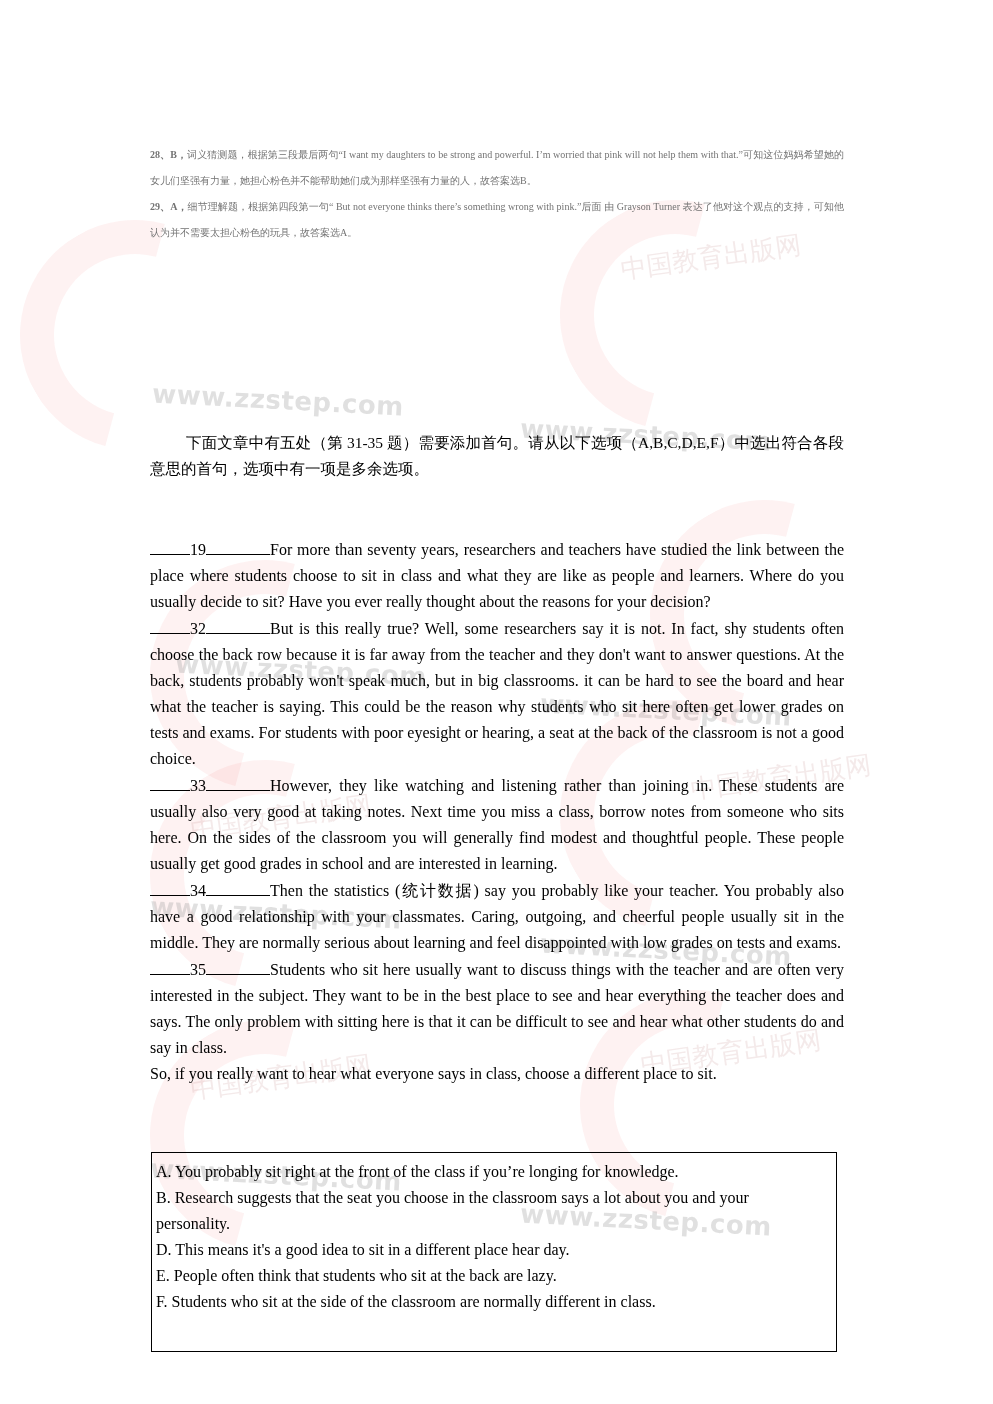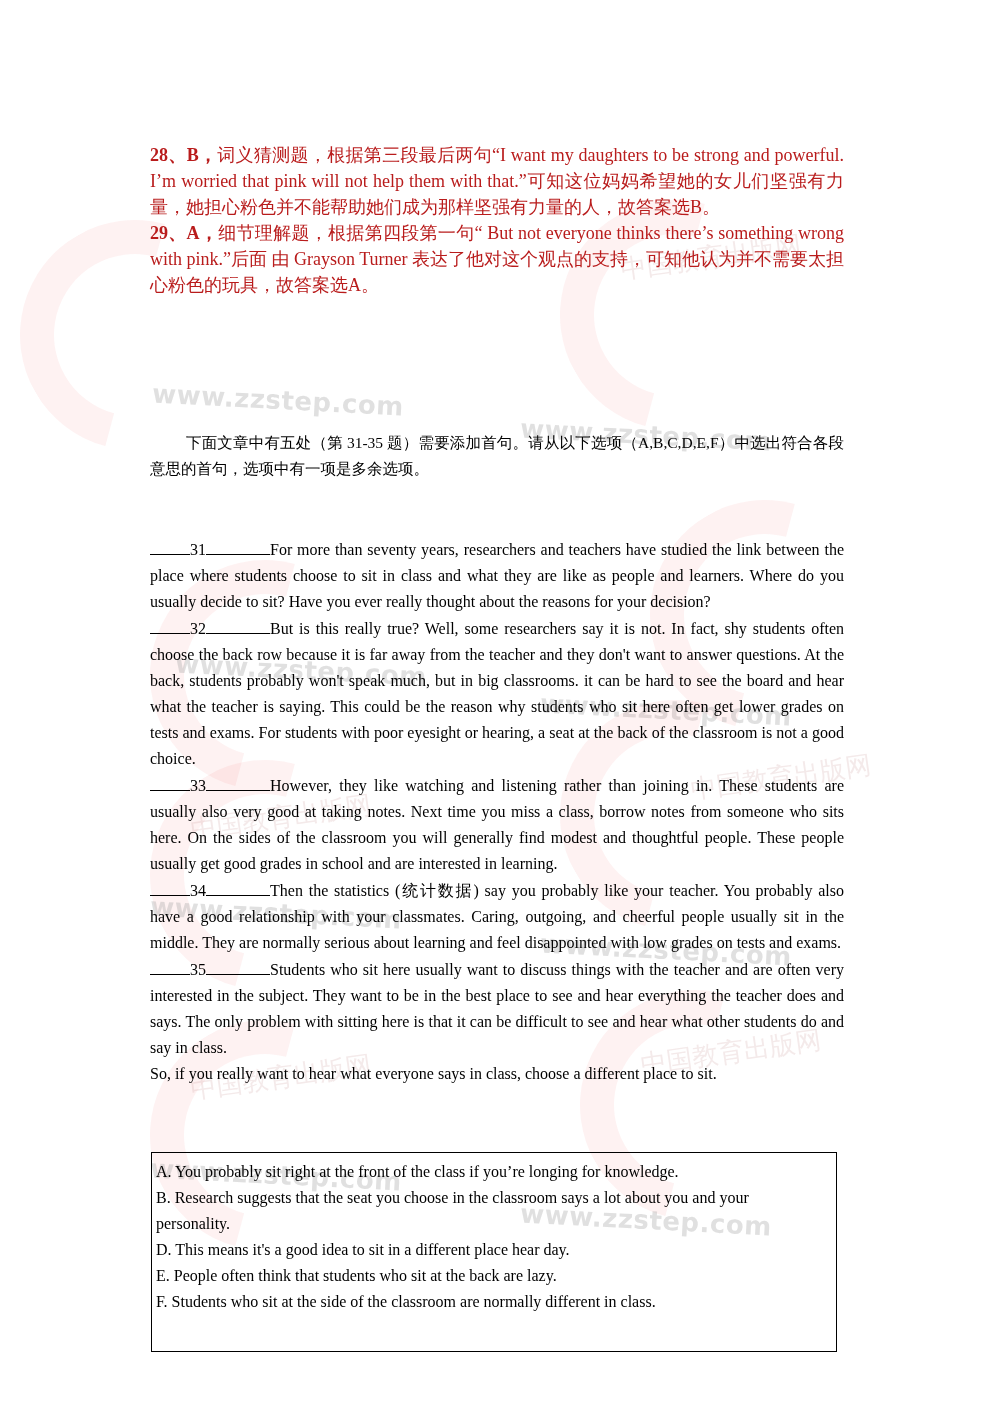--- a/index.html
+++ b/index.html
@@ -18,21 +18,21 @@
       position: absolute; width: 230px; height: 230px; border-radius: 50%;
       border: 34px solid rgba(230,80,80,0.07); box-sizing: border-box;
       border-right-color: transparent; border-bottom-color: transparent;
       transform: rotate(-30deg); pointer-events: none;
     }
     .wm-cn {
       position: absolute; font-family: "DejaVu Sans", sans-serif; font-size: 26px;
       color: rgba(200,150,150,0.2); transform: rotate(-8deg); pointer-events: none; white-space: nowrap;
     }
     .block { position: absolute; left: 150px; width: 694px; }
-    .red { color: #b91c1c; font-size: 18px; line-height: 26px; text-align: justify; }
+    .red { color: #737373; font-size: 10px; line-height: 26px; text-align: justify; }
     .red .bold { font-weight: bold; }
     .sec-head { font-size: 15px; line-height: 26px; }
     .instr { font-size: 15.5px; line-height: 26px; text-indent: 36px; text-align: justify; }
     .title { font-weight: bold; text-align: center; font-size: 15.5px; line-height: 26px; }
     .para { font-size: 16px; line-height: 26px; text-align: justify; margin: 0; }
     .blank { display: inline-block; border-bottom: 1px solid #000; height: 18px; vertical-align: baseline; }
     .b1 { width: 40px; } .b2 { width: 64px; }
     .options {
       position: absolute; left: 151px; top: 1152px; width: 686px; height: 200px;
       border: 1px solid #000; box-sizing: border-box; padding: 6px 10px 0 4px;
@@ -70,21 +70,21 @@
   <div class="block red" style="top:142px;">
     <div><span class="bold">28、B，</span><span>词义猜测题，根据第三段最后两句“I want my daughters to be strong and powerful. I’m worried that pink will not help them with that.”可知这位妈妈希望她的女儿们坚强有力量，她担心粉色并不能帮助她们成为那样坚强有力量的人，故答案选B。</span></div>
     <div><span class="bold">29、A，</span><span>细节理解题，根据第四段第一句“ But not everyone thinks there’s something wrong with pink.”后面 由 Grayson  Turner  表达了他对这个观点的支持，可知他认为并不需要太担心粉色的玩具，故答案选A。</span></div>
   </div>
 
   <div class="block" style="top:430px;">
     <div class="instr">下面文章中有五处（第 31-35 题）需要添加首句。请从以下选项（A,B,C,D,E,F）中选出符合各段意思的首句，选项中有一项是多余选项。</div>
   </div>
 
   <div class="block" style="top:536px;">
-    <p class="para"><span class="blank b1"></span><span>31</span><span class="blank b2"></span><span>For more than seventy years, researchers and teachers have studied the link between the place where students choose to sit in class and what they are like as people and learners. Where do you usually decide to sit? Have you ever really thought about the reasons for your decision?</span></p>
+    <p class="para"><span class="blank b1"></span><span>19</span><span class="blank b2"></span><span>For more than seventy years, researchers and teachers have studied the link between the place where students choose to sit in class and what they are like as people and learners. Where do you usually decide to sit? Have you ever really thought about the reasons for your decision?</span></p>
     <p class="para"><span class="blank b1"></span><span>32</span><span class="blank b2"></span><span>But is this really true? Well, some researchers say it is not. In fact, shy students often choose the back row because it is far away from the teacher and they don't want to answer questions. At the back, students probably won't speak much, but in big classrooms. it can be hard to see the board and hear what the teacher is saying. This could be the reason why students who sit here often get lower grades on tests and exams. For students with poor eyesight or hearing, a seat at the back of the classroom is not a good choice.</span></p>
     <p class="para"><span class="blank b1"></span><span>33</span><span class="blank b2"></span><span>However, they like watching and listening rather than joining in. These students are usually also very good at taking notes. Next time you miss a class, borrow notes from someone who sits here. On the sides of the classroom you will generally find modest and thoughtful people. These people usually get good grades in school and are interested in learning.</span></p>
     <p class="para"><span class="blank b1"></span><span>34</span><span class="blank b2"></span><span>Then the statistics (统计数据) say you probably like your teacher. You probably also have a good relationship with your classmates. Caring, outgoing, and cheerful people usually sit in the middle. They are normally serious about learning and feel disappointed with low grades on tests and exams.</span></p>
     <p class="para"><span class="blank b1"></span><span>35</span><span class="blank b2"></span><span>Students who sit here usually want to discuss things with the teacher and are often very interested in the subject. They want to be in the best place to see and hear everything the teacher does and says. The only problem with sitting here is that it can be difficult to see and hear what other students do and say in class.</span></p>
     <p class="para">So, if you really want to hear what everyone says in class, choose a different place to sit.</p>
   </div>
 
   <div class="options">
     <div>A. You probably sit right at the front of the class if you’re longing for knowledge.</div>
     <div>B. Research suggests that the seat you choose in the classroom says a lot about you and your personality.</div>

